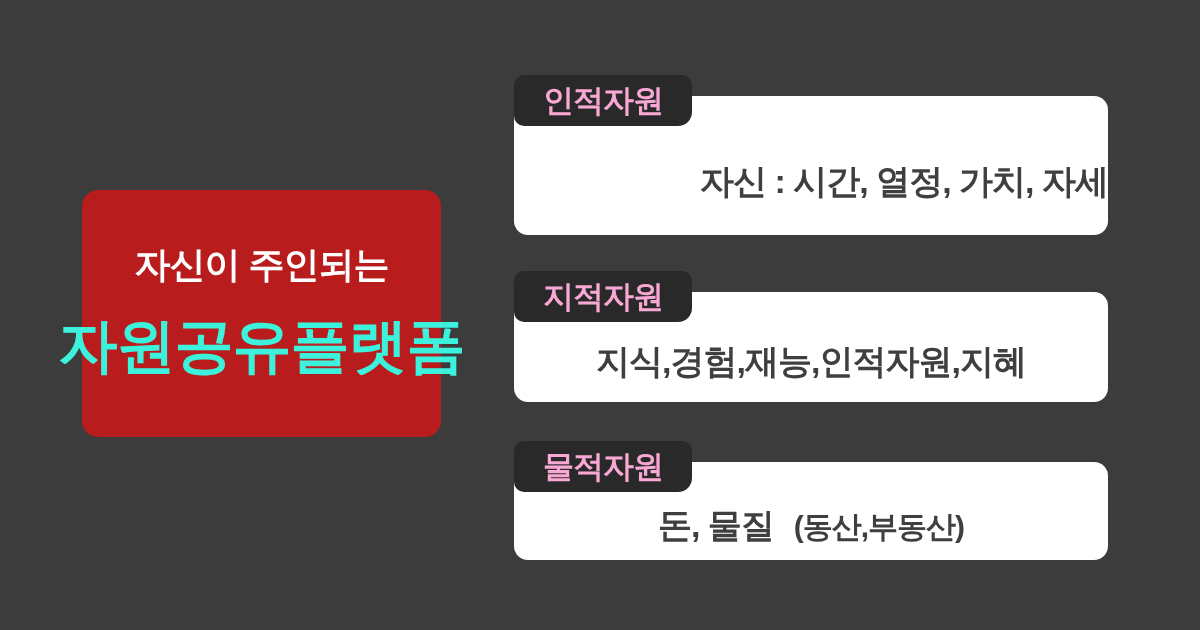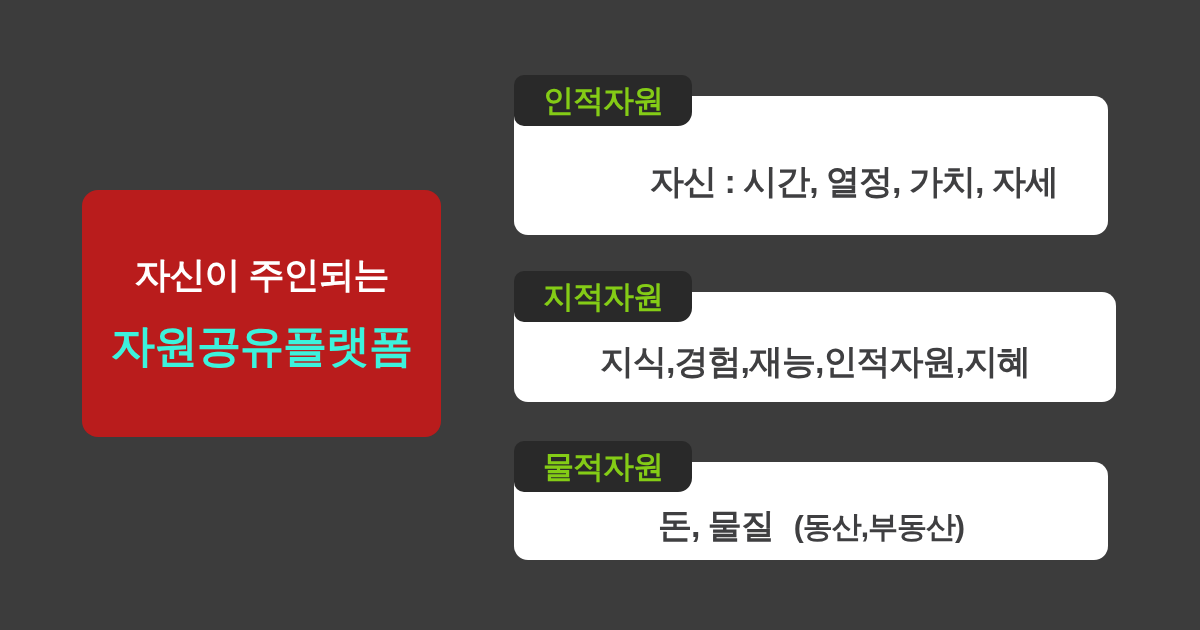--- a/index.html
+++ b/index.html
@@ -28,66 +28,66 @@
     text-align: center;
   }
   .intro-line1 {
     color: #FFFFFF;
     font-size: 36px;
     letter-spacing: -1px;
     white-space: nowrap;
   }
   .intro-line2 {
     color: #3DF2DC;
-    font-size: 44px;
+    font-size: 59px;
     letter-spacing: -1px;
     white-space: nowrap;
   }
 
   
   .card {
     position: absolute;
     left: 514px;
     width: 594px;
     background: #FFFFFF;
     border-radius: 14px;
   }
   .card-1 { top: 96px;  height: 139px; }
-  .card-2 { top: 292px; height: 110px; padding-left: 8px; }
+  .card-2 { top: 292px; height: 110px; }
   .card-3 { top: 462px; height: 98px; }
 
   .tab {
     position: absolute;
     left: 0; top: -21px;
     width: 178px; height: 51px;
     background: #292929;
     border-radius: 10px 10px 14px 10px;
     display: flex;
     align-items: center;
     justify-content: center;
-    color: #84cc16;
+    color: #f9a8d4;
     font-size: 31px;
     letter-spacing: -1px;
     z-index: 2;
     white-space: nowrap;
   }
 
   .card-body {
     position: absolute;
     left: 0; right: 0;
     top: 30px; bottom: 0;
     display: flex;
     flex-direction: column;
     justify-content: center;
     color: #3F3F41;
     font-size: 34px;
     letter-spacing: -1px;
   }
   .card-1 .card-body {
-    align-items: flex-start;
+    align-items: flex-end;
     padding-left: 136px;
     line-height: 46px;
   }
   .card-2 .card-body,
   .card-3 .card-body {
     align-items: center;
     text-align: center;
   }
   .card-line { white-space: nowrap; }
   .paren-small {

